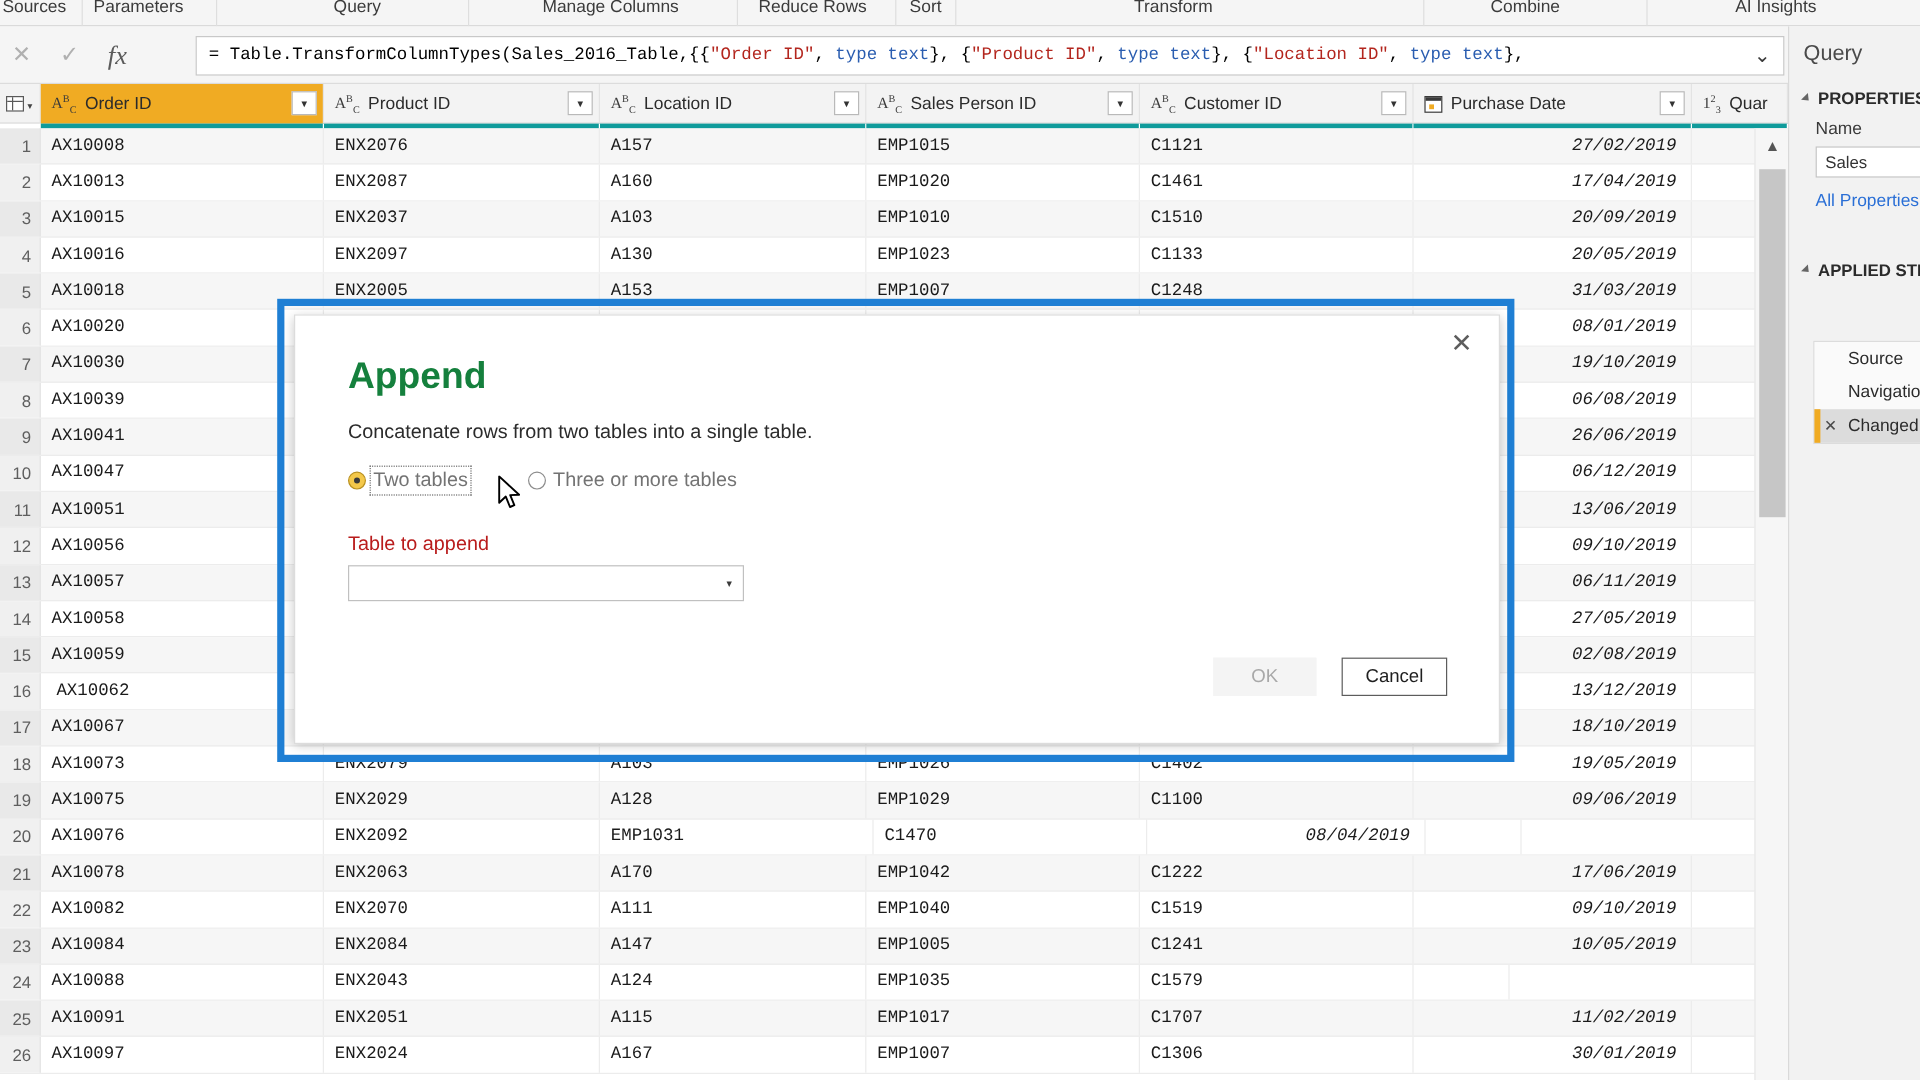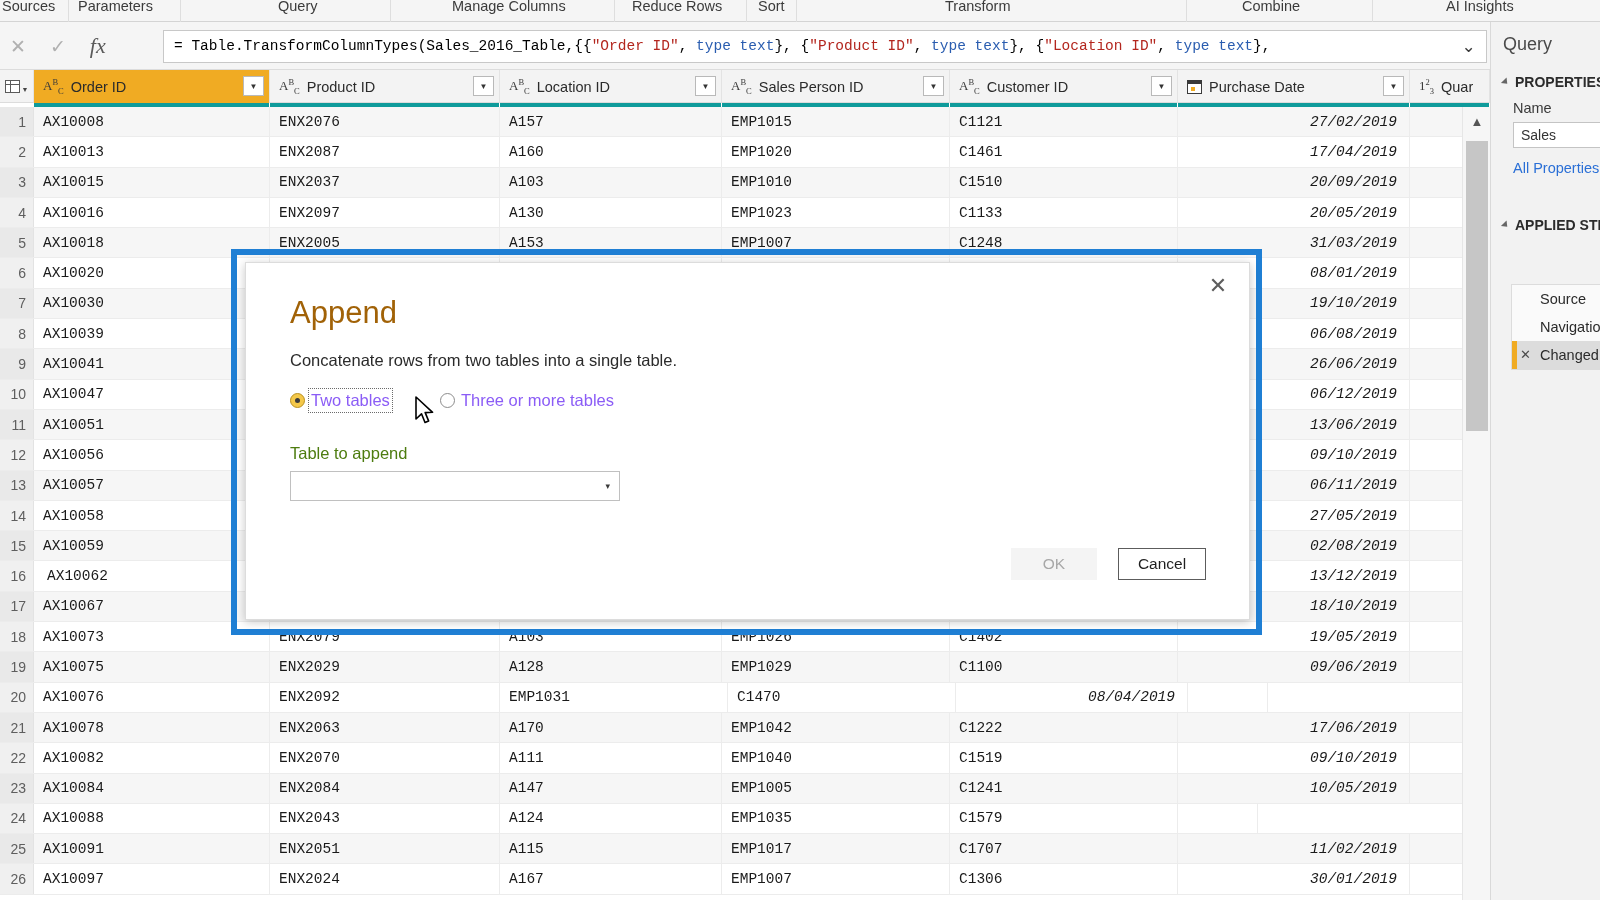--- a/index.html
+++ b/index.html
@@ -156,36 +156,36 @@
     position:absolute; left:245px; top:262px; width:1005px; height:358px;
     background:#fff; border:1px solid #dcdcdc;
     box-shadow:0 2px 9px rgba(0,0,0,0.22);
     z-index:45;
   }
   .modal-close {
     position:absolute; right:14px; top:8px; width:34px; height:30px;
     display:flex; align-items:center; justify-content:center;
     font-size:22px; color:#5d5d5d; cursor:pointer; font-weight:300;
   }
-  .modal-title { position:absolute; left:44px; top:32px; font-size:31px; color:#a16207; font-weight:normal; }
+  .modal-title { position:absolute; left:44px; top:32px; font-size:31px; color:#15803d; font-weight:bold; }
   .modal-desc  { position:absolute; left:44px; top:88px; font-size:16.5px; color:#2b2b2b; }
   .radio-row   { position:absolute; left:44px; top:128px; display:flex; align-items:center; }
   .radio-item  { display:flex; align-items:center; margin-right:26px; cursor:pointer; position:relative; }
   .radio-dot {
     width:15px; height:15px; border-radius:50%;
     border:1px solid #b9901f; background:#f4c84a;
     display:flex; align-items:center; justify-content:center;
     margin-right:6px; flex:0 0 auto;
   }
   .radio-dot.off { background:#fff; border:1px solid #8c8c8c; }
   .radio-dot i { width:5px; height:5px; border-radius:50%; background:#3a3a3a; display:block; }
-  .radio-lbl { font-size:16.5px; color:#8b5cf6; white-space:nowrap; }
+  .radio-lbl { font-size:16.5px; color:#737373; white-space:nowrap; }
   .radio-item.focused .radio-lbl { outline:1px dotted #6b6b6b; outline-offset:2px; }
 
-  .field-label { position:absolute; left:44px; top:181px; font-size:16.5px; color:#4d7c0f; }
+  .field-label { position:absolute; left:44px; top:181px; font-size:16.5px; color:#b91c1c; }
   .combo {
     position:absolute; left:44px; top:208px; width:330px; height:30px;
     background:#fff; border:1px solid #c0c0c0; cursor:pointer;
   }
   .combo .cbtext { position:absolute; left:8px; top:0; line-height:28px; font-size:15px; color:#1f1f1f; }
   .combo .cbarr { position:absolute; right:9px; top:0; line-height:28px; font-size:9px; color:#3a3a3a; }
 
   .btn {
     position:absolute; height:32px; min-width:86px;
     display:flex; align-items:center; justify-content:center;

